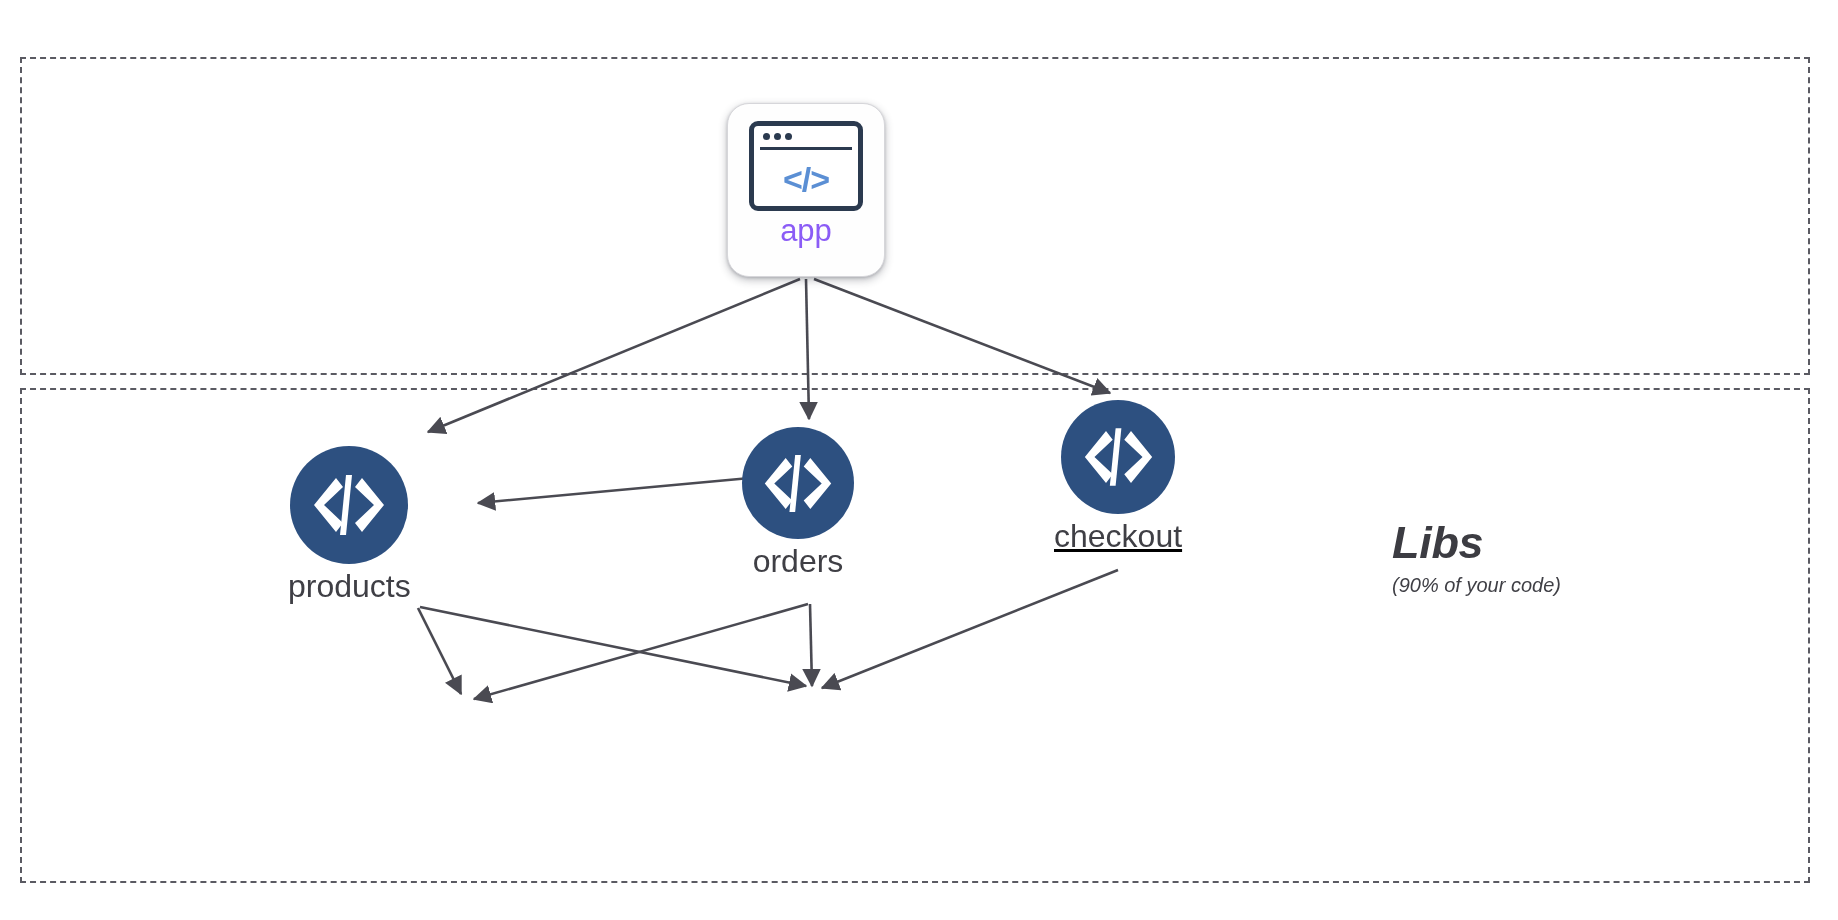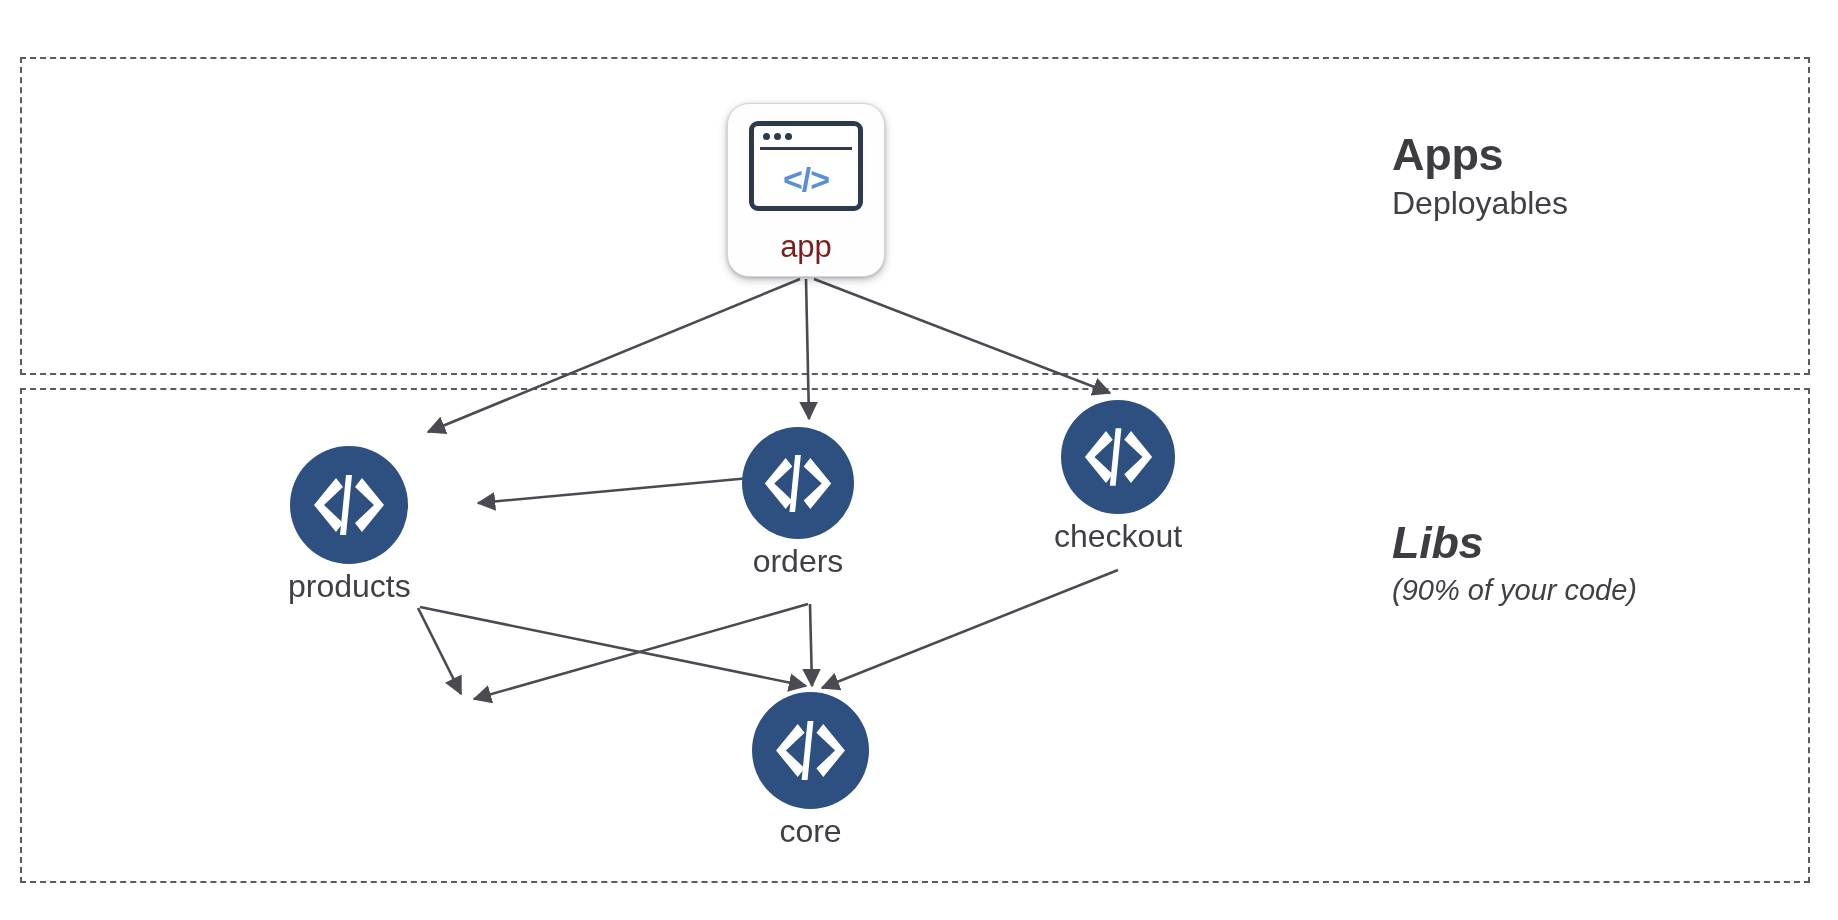--- a/index.html
+++ b/index.html
@@ -44,21 +44,21 @@
     font-weight: bold;
     letter-spacing: -0.3px;
     color: #3c3c42;
   }
   .zone-legend .zl-sub {
     font-size: 32px;
     font-weight: normal;
     color: #3f3f45;
     margin-top: 6px;
   }
-  .zone-legend .zl-sub.small { font-size: 29px; }
+  .zone-legend .zl-sub.small { font-size: 20px; }
   #legend-apps { left: 1392px; top: 130px; }
   #legend-libs { left: 1392px; top: 518px; font-style: italic; }
 
   
   #edges {
     position: absolute;
     left: 0; top: 0;
     width: 1838px;
     height: 920px;
     pointer-events: none;
@@ -116,22 +116,22 @@
     text-align: center;
     font-family: "Liberation Sans", sans-serif;
     font-size: 34px;
     font-weight: bold;
     color: #5b8fd4;
     letter-spacing: -1px;
     line-height: 50px;
   }
   .app-card .app-label {
     font-size: 31px;
-    color: #7f1d1d;
-    margin-top: 18px;
+    color: #8b5cf6;
+    margin-top: 2px;
   }
 
   
   .lib-node {
     position: absolute;
     display: flex;
     flex-direction: column;
     align-items: center;
   }
   .lib-node .circle {
@@ -145,21 +145,21 @@
   .lib-node .circle svg { display: block; }
   .lib-node .lib-label {
     font-size: 32px;
     color: #3f3f45;
     margin-top: 4px;
     white-space: nowrap;
   }
 
   #node-products { left: 288px; top: 446px; justify-content: space-between; }
   #node-orders   { left: 742px; top: 427px; justify-content: flex-end; }
-  #node-checkout { left: 1054px; top: 400px; }
+  #node-checkout { left: 1054px; top: 400px; text-decoration: underline; }
   #node-shared   { left: 404px; top: 702px; }
   #node-core     { left: 752px; top: 692px; }
 </style>
 </head>
 <body>
 
 <div id="stage">
 
   <div class="zone" id="zone-apps"></div>
   <div class="zone" id="zone-libs"></div>
@@ -239,36 +239,20 @@
           <polygon points="26,4 33,13 14,31 33,49 26,58 4,31"></polygon>
           <polygon points="52,4 45,13 64,31 45,49 52,58 74,31"></polygon>
           <polygon points="42,1 36,61 30,61 36,1"></polygon>
         </g>
       </svg>
     </div>
     <div class="lib-label">checkout</div>
   </div>
 
 
-  <div class="lib-node" id="node-core">
-    <div class="circle" style="width:117px;height:117px;">
-      <svg width="77" height="61" viewBox="0 0 78 62" xmlns="http://www.w3.org/2000/svg">
-        <g fill="#ffffff">
-          <polygon points="26,4 33,13 14,31 33,49 26,58 4,31"></polygon>
-          <polygon points="52,4 45,13 64,31 45,49 52,58 74,31"></polygon>
-          <polygon points="42,1 36,61 30,61 36,1"></polygon>
-        </g>
-      </svg>
-    </div>
-    <div class="lib-label">core</div>
-  </div>
-
-  <div class="zone-legend" id="legend-apps">
-    <div class="zl-title">Apps</div>
-    <div class="zl-sub">Deployables</div>
-  </div>
+
 
   <div class="zone-legend" id="legend-libs">
     <div class="zl-title">Libs</div>
     <div class="zl-sub small">(90% of your code)</div>
   </div>
 
 </div>
 
 </body></html>

